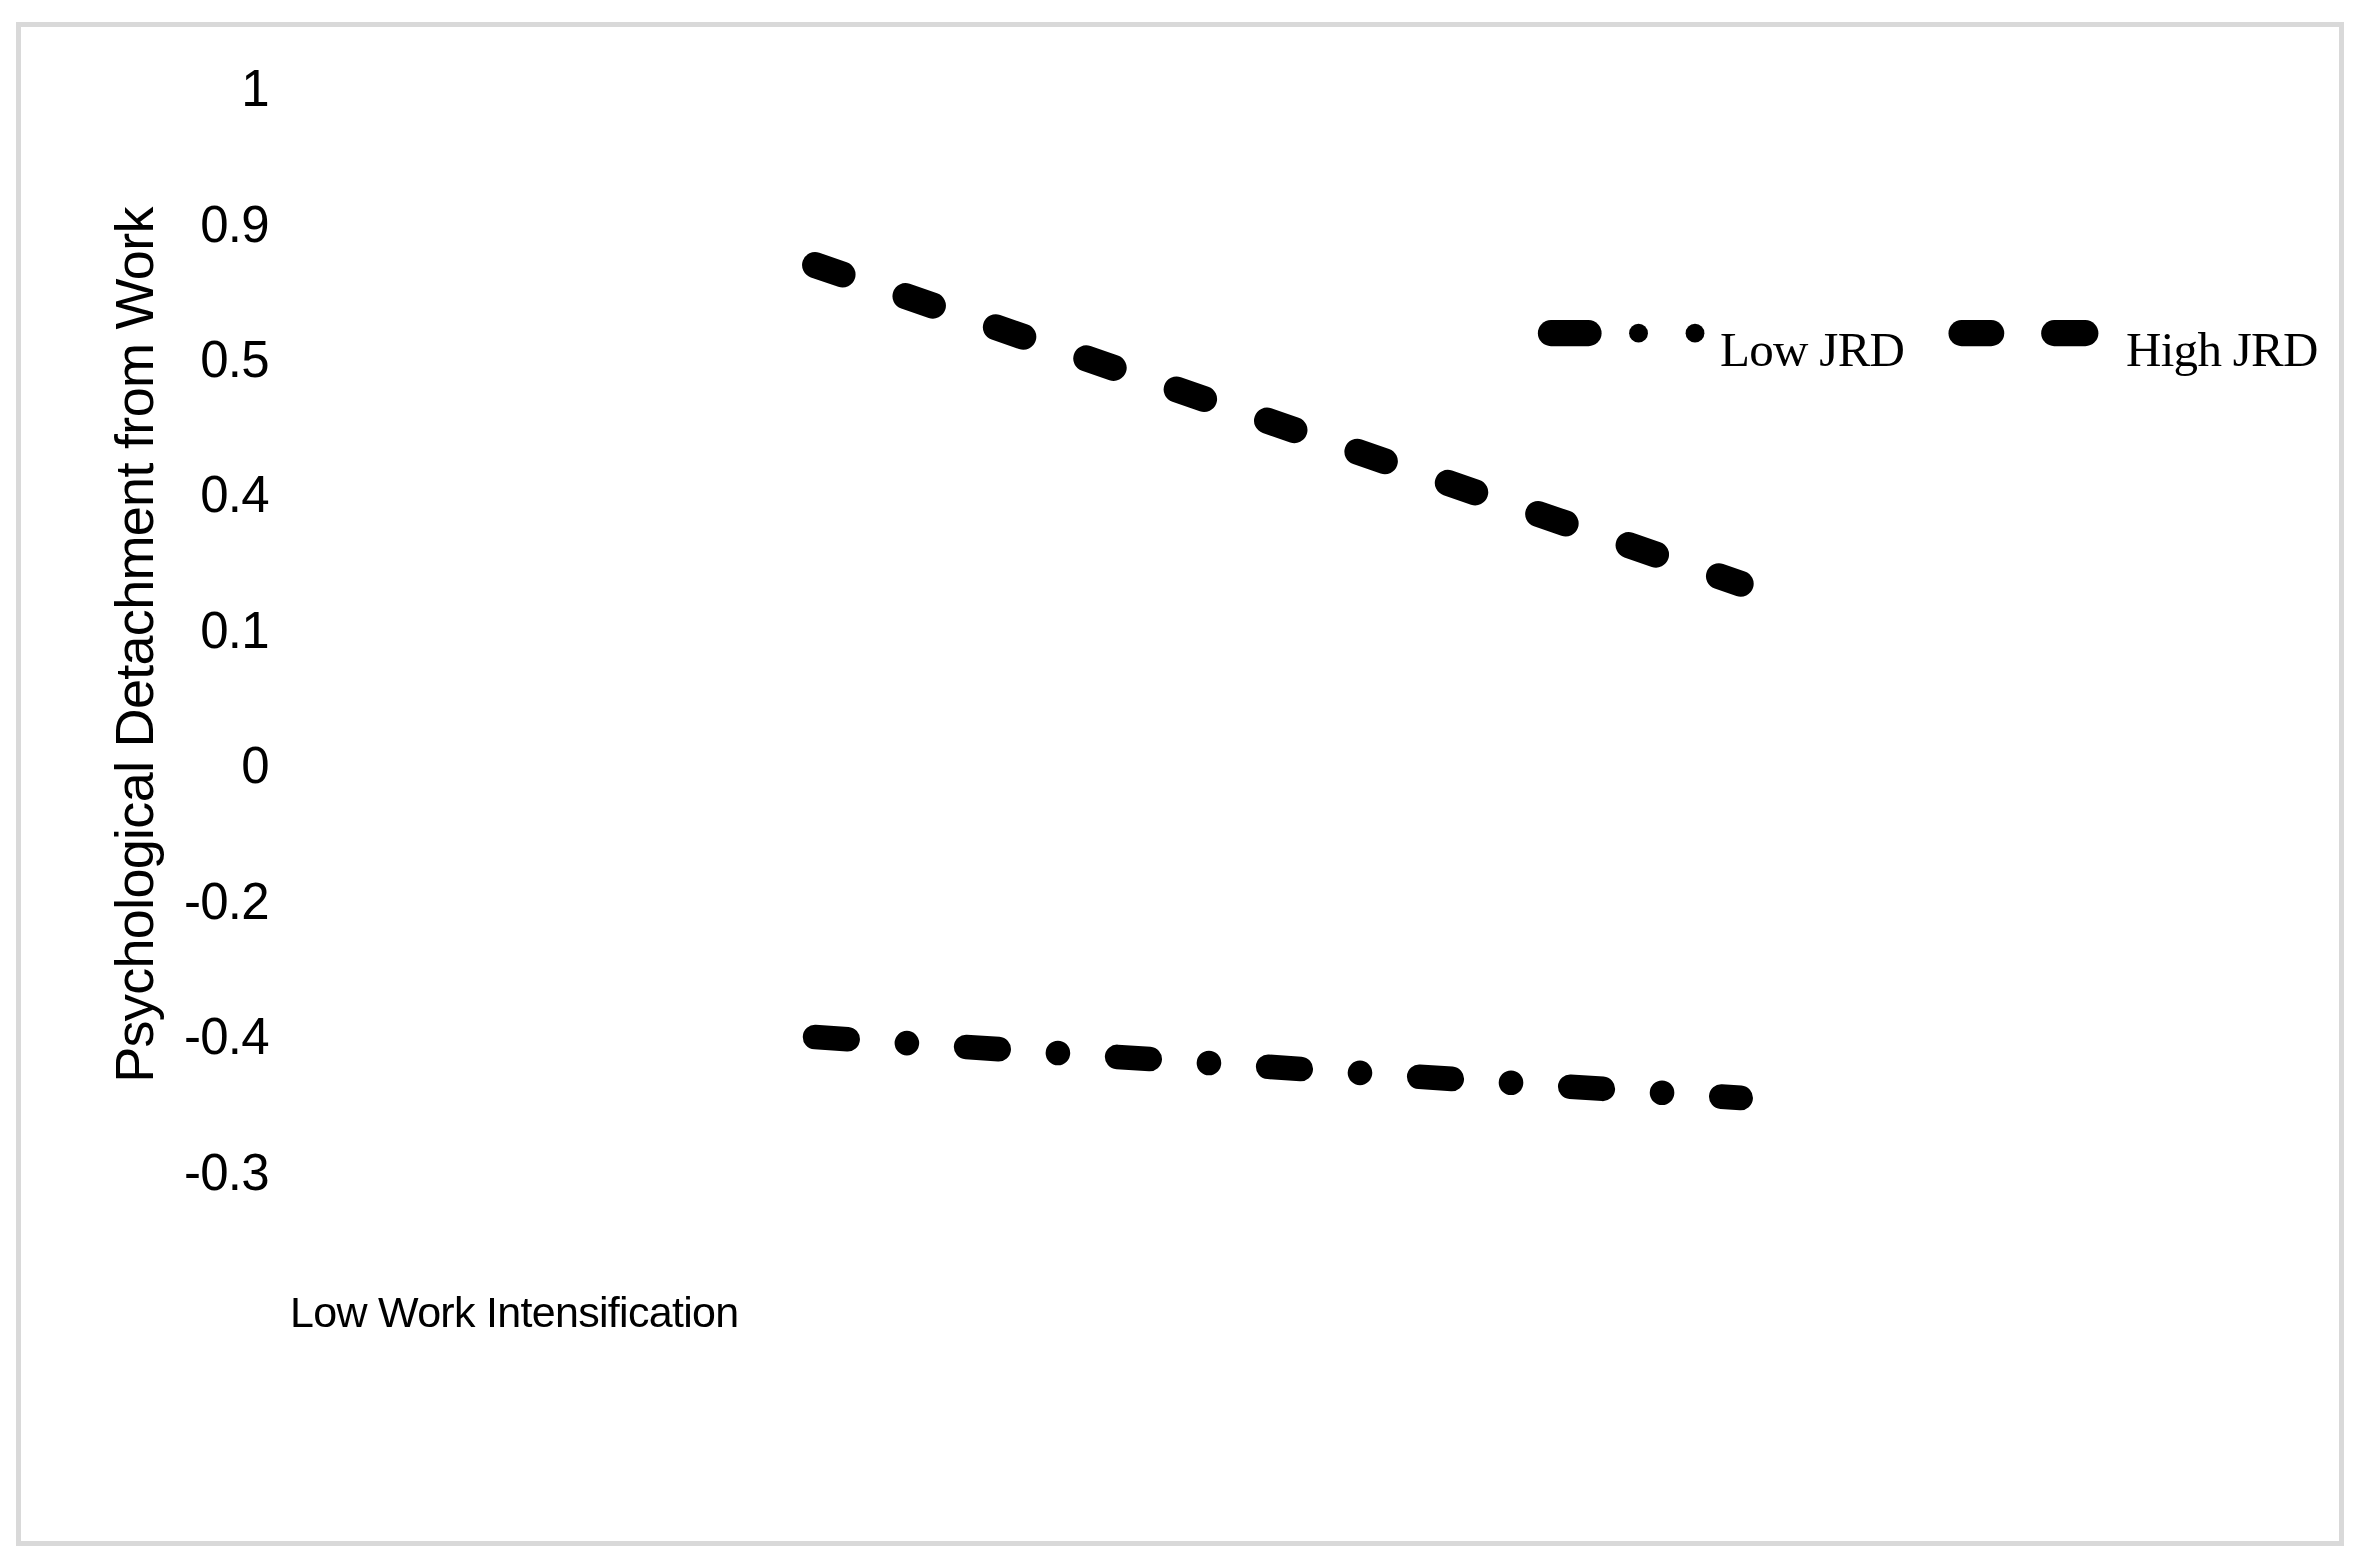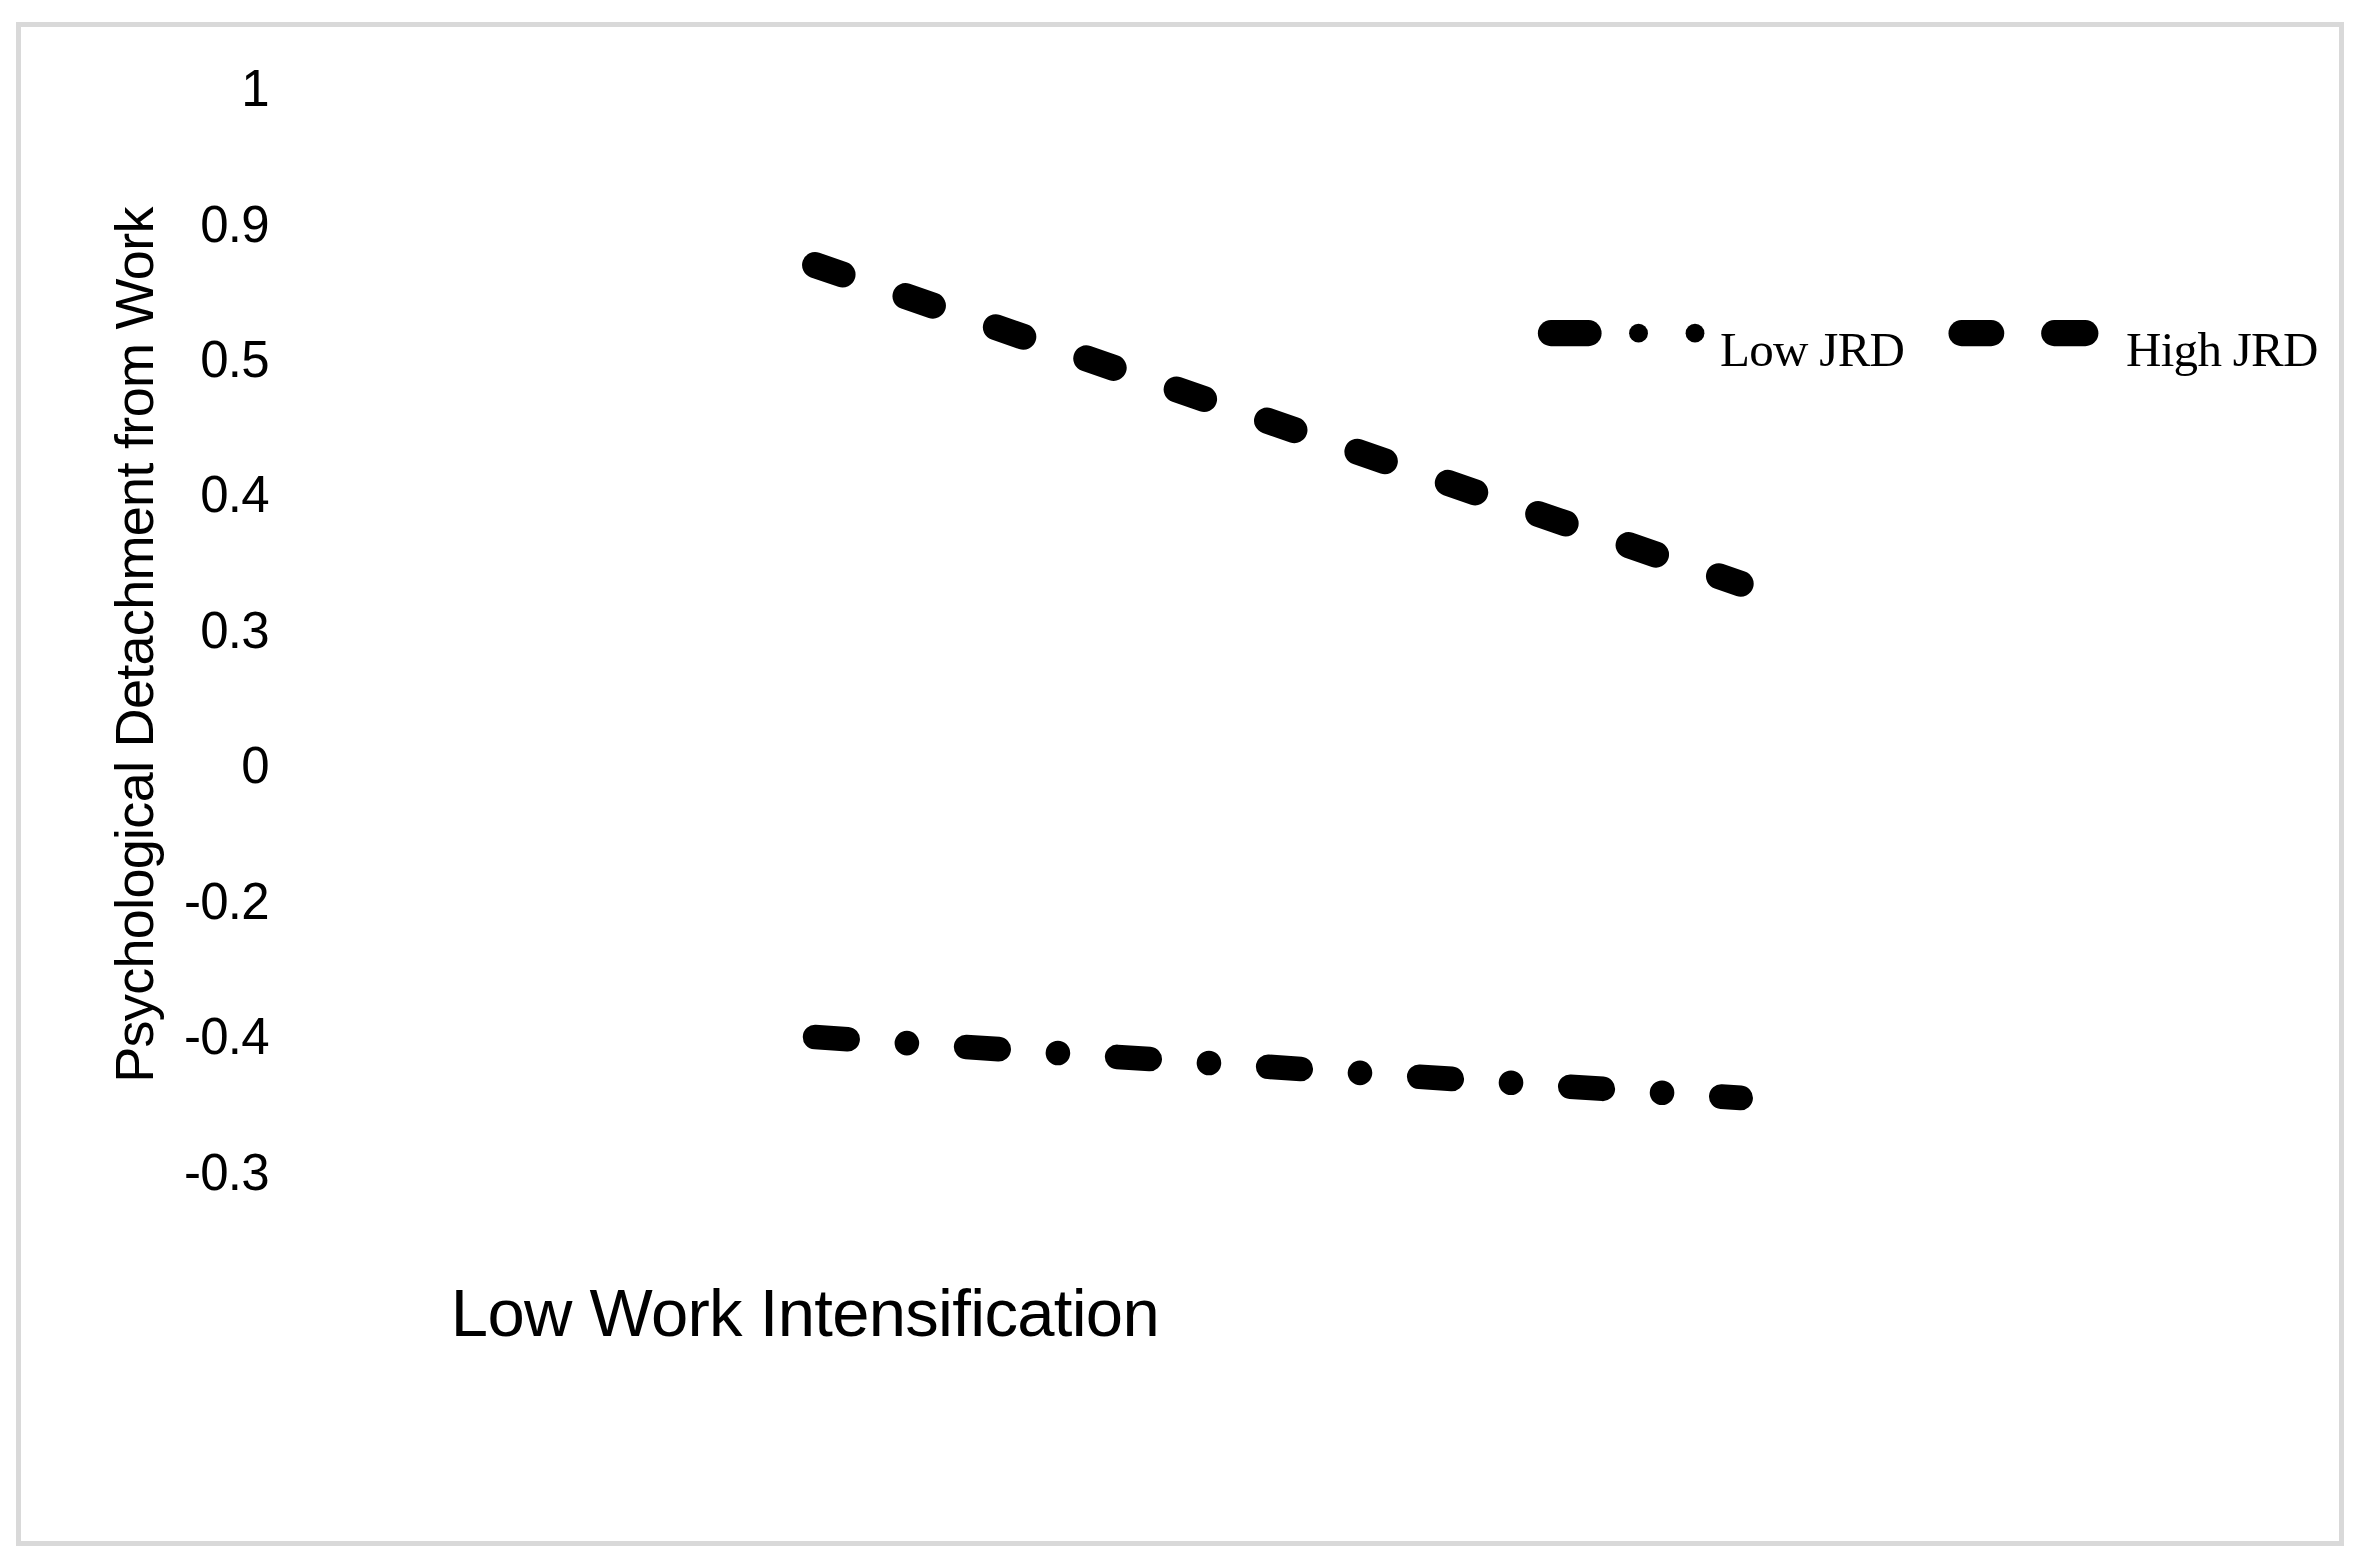--- a/index.html
+++ b/index.html
@@ -27,21 +27,21 @@
     text-align:right;font-size:51px;letter-spacing:-0.7px;white-space:nowrap;
   }
   .y-title{
     position:absolute;left:134px;top:645px;
     transform:translate(-50%,-50%) rotate(-90deg);
     transform-origin:center center;
     font-size:54px;letter-spacing:-0.7px;white-space:nowrap;
   }
   .x-label{
     position:absolute;width:869px;height:65px;line-height:65px;
-    text-align:right;font-size:67px;letter-spacing:-0.7px;white-space:nowrap;
+    text-align:left;font-size:43px;letter-spacing:-0.7px;white-space:nowrap;
   }
   .legend-label{
     position:absolute;top:317px;height:65px;line-height:65px;
     font-size:49px;letter-spacing:-0.7px;white-space:nowrap;font-family:Liberation Serif, serif;
   }
 </style>
 </head>
 <body>
 
 <div id="figure">
@@ -63,21 +63,21 @@
       <rect class="legend-marker" x="2818" y="442" width="79" height="36" rx="18"></rect>
     </g>
   </svg>
 
   <div class="y-title">Psychological Detachment from Work</div>
 
   <div class="y-tick" style="top:60px">1</div>
   <div class="y-tick" style="top:196px">0.9</div>
   <div class="y-tick" style="top:331px">0.5</div>
   <div class="y-tick" style="top:466px">0.4</div>
-  <div class="y-tick" style="top:602px">0.3</div>
+  <div class="y-tick" style="top:602px">0.1</div>
   <div class="y-tick" style="top:737px">0</div>
   <div class="y-tick" style="top:873px">-0.2</div>
   <div class="y-tick" style="top:1008px">-0.4</div>
   <div class="y-tick" style="top:1144px">-0.3</div>
 
   <div class="x-label" style="left:290px;top:1280px">Low Work Intensification</div>
 
   <div class="legend-label" style="left:1720px">Low JRD</div>
   <div class="legend-label" style="left:2126px">High JRD</div>
 

